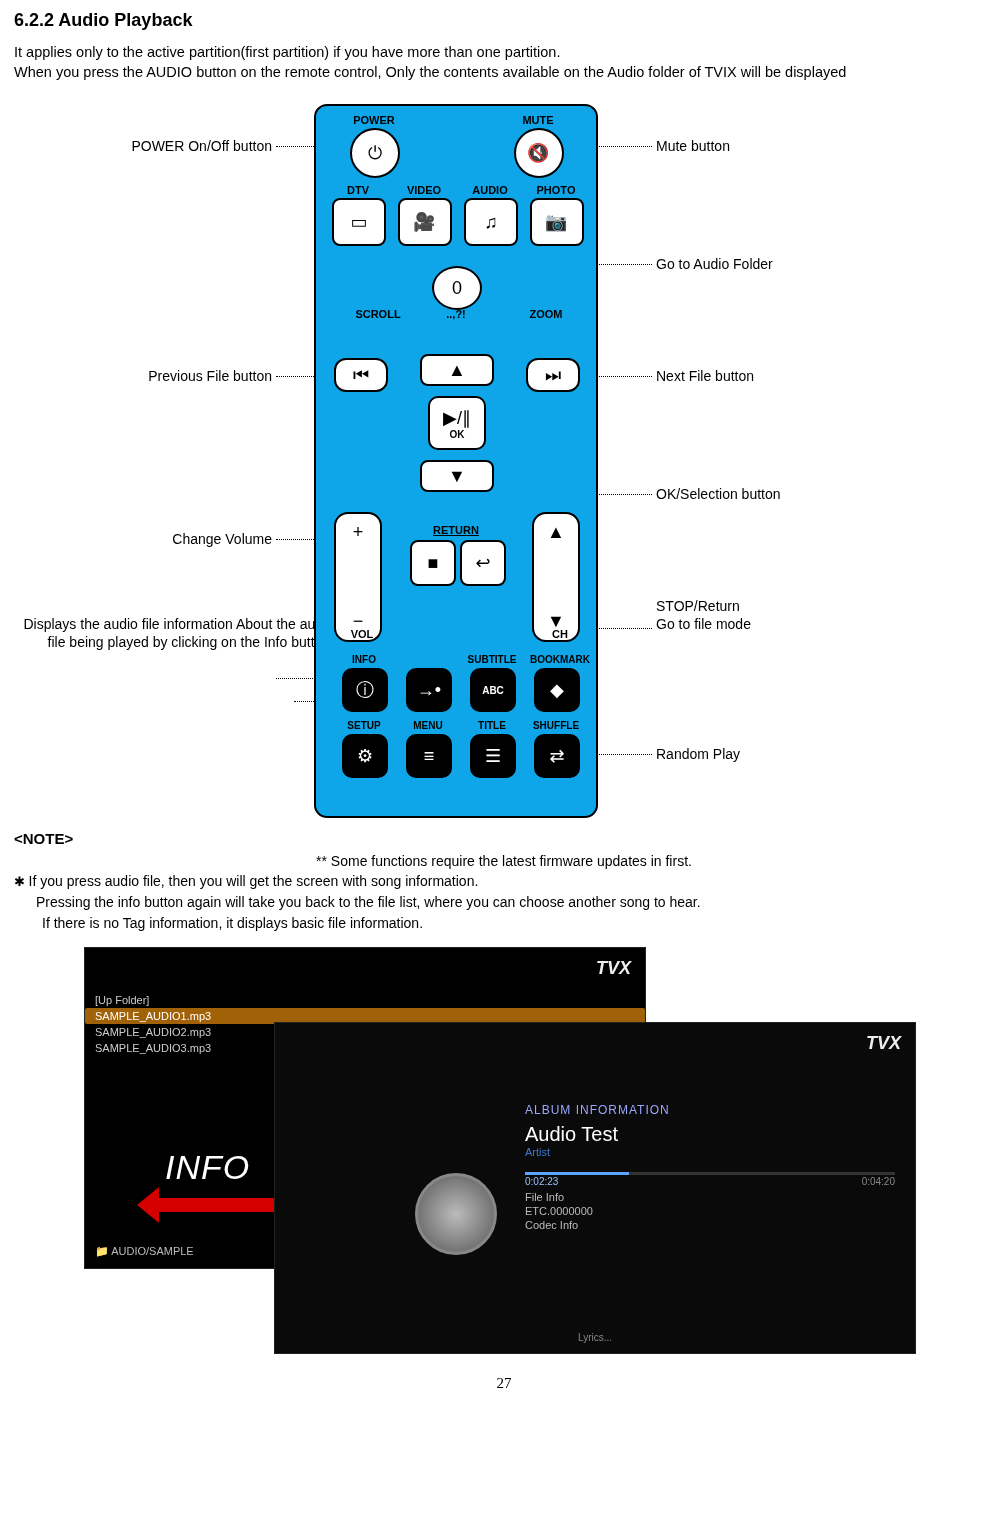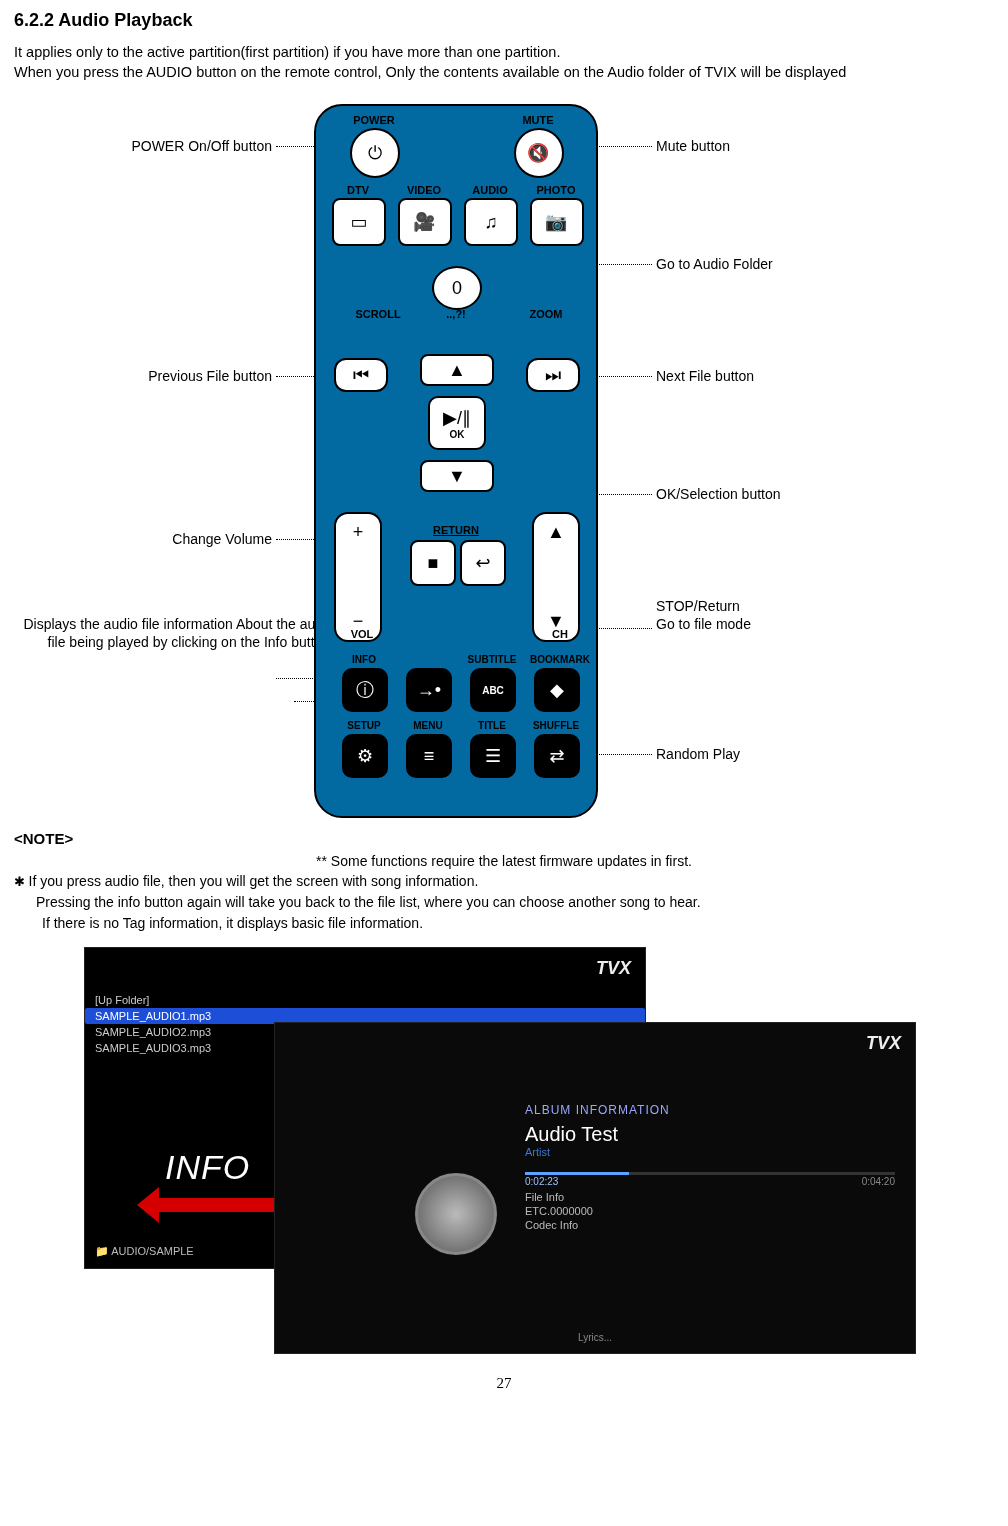--- a/index.html
+++ b/index.html
@@ -20,22 +20,22 @@
     width: 980px;
     height: 720px;
   }
   .remote {
     position: absolute;
     left: 300px;
     top: 8px;
     width: 280px;
     height: 710px;
     border: 2px solid #000;
-    border-radius: 28px;
-    background: #0369a1;
+    border-radius: 13px;
+    background: #0ea5e9;
   }
   .rlabel {
     position: absolute;
     font-size: 11px;
     font-weight: bold;
     text-align: center;
     width: 60px;
   }
   .rbtn {
     position: absolute;
@@ -84,21 +84,21 @@
     border:1px solid #222;
   }
   .shot2 {
     position:absolute; left:190px; top:75px;
     width:640px; height:330px;
     background:#0a0a0a; color:#e6e6e6;
     border:1px solid #222;
   }
   .tvx { position:absolute; top:10px; right:14px; font-style:italic; font-weight:bold; font-size:18px; color:#eee;}
   .file-row { padding:2px 10px; font-size:11px; color:#ccc;}
-  .file-row.sel { background:#1d4ed8; color:#fff; border-radius:2px; }
+  .file-row.sel { background:#a16207; color:#fff; border-radius:2px; }
   .info-label {
     position:absolute; left:80px; top:200px;
     font-size:34px; color:#fff; font-weight:400; letter-spacing:1px;
     font-style:italic;
   }
   .arrow-red {
     position:absolute; left:74px; top:250px;
     width:120px; height:14px; background:#d40000;
   }
   .arrow-red::before,

